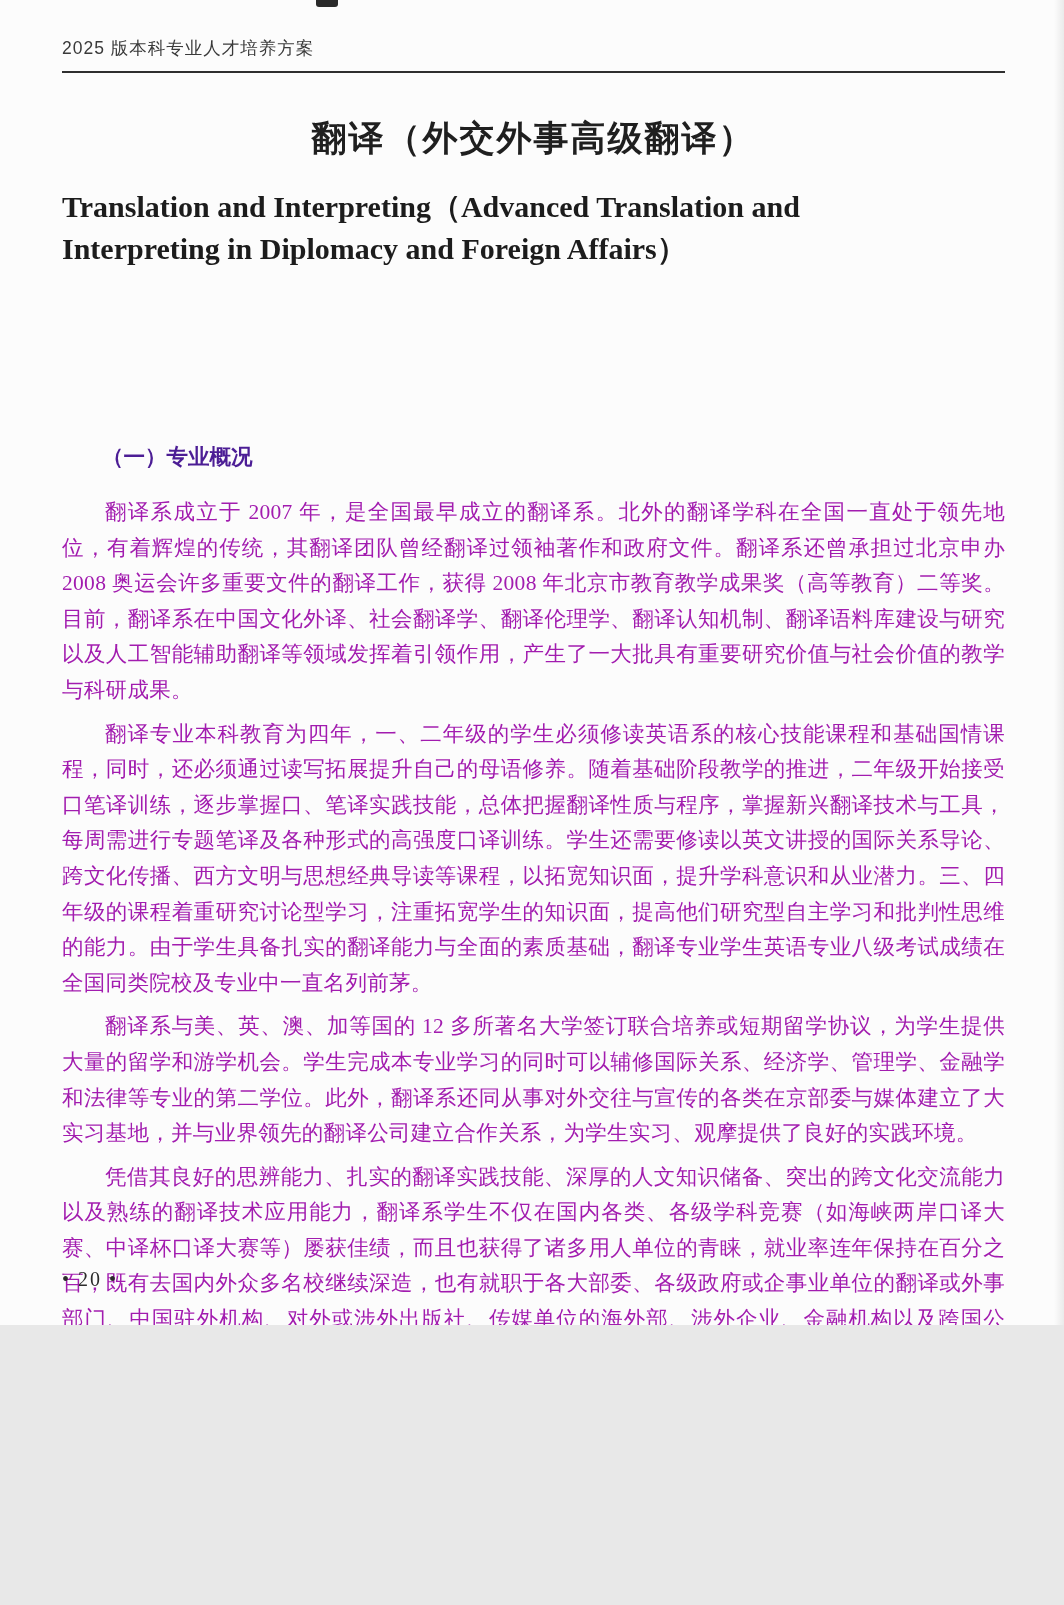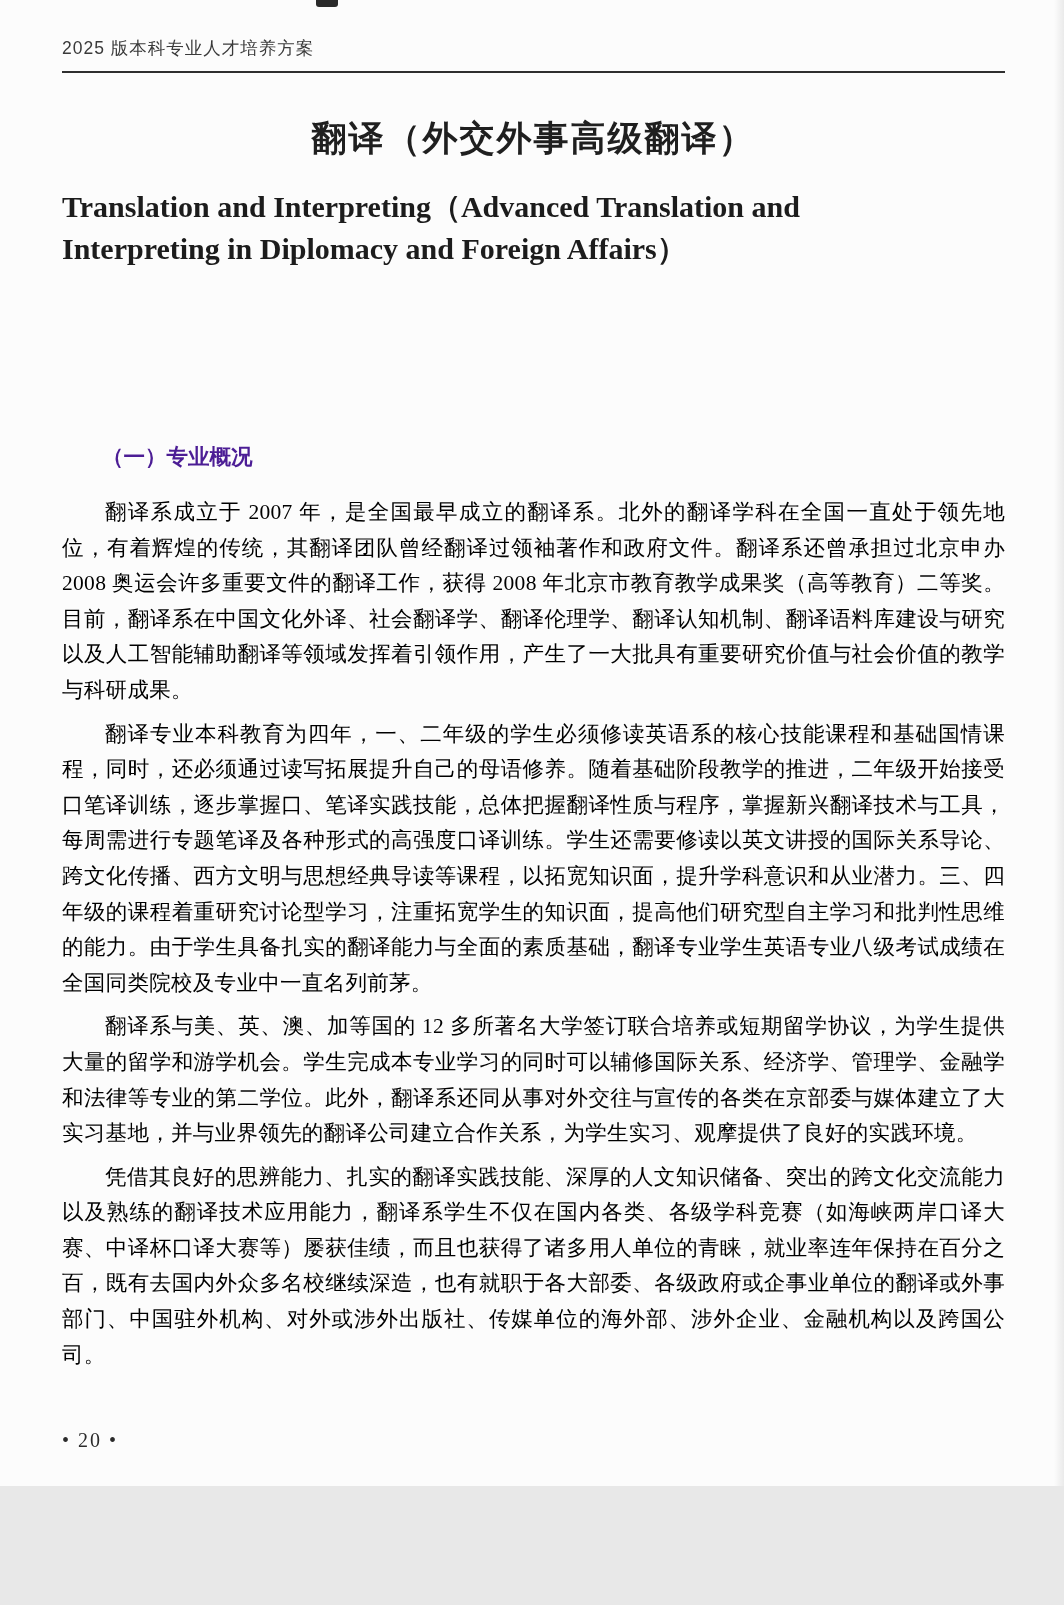--- a/index.html
+++ b/index.html
@@ -3,21 +3,21 @@
 <meta charset="utf-8">
 <style>
   html, body {
     margin: 0;
     padding: 0;
     background: #e8e8e8;
   }
   .page {
     position: relative;
     width: 1064px;
-    height: 1486px;
+    height: 1325px;
     margin: 0 auto;
     background: #fcfcfc;
     overflow: hidden;
     box-sizing: border-box;
     padding: 36px 59px 0 62px;
     color: #262626;
   }
   
   .page::after {
     content: "";
@@ -78,21 +78,21 @@
     font-family: "Liberation Serif", "DejaVu Serif", serif;
     font-size: 21.5px;
     line-height: 35.6px;
     letter-spacing: 0.3px;
   }
   .body-copy p {
     margin: 8px 0 8px 0;
     text-indent: 2em;
     text-align: justify;
     text-align-last: left;
-    color: #000000;
+    color: #a21caf;
   }
   .page-footer {
     position: absolute;
     left: 62px;
     bottom: 34px;
     font-family: "Liberation Serif", "DejaVu Serif", serif;
     font-size: 20px;
     color: #2b2b2b;
     letter-spacing: 2px;
   }

